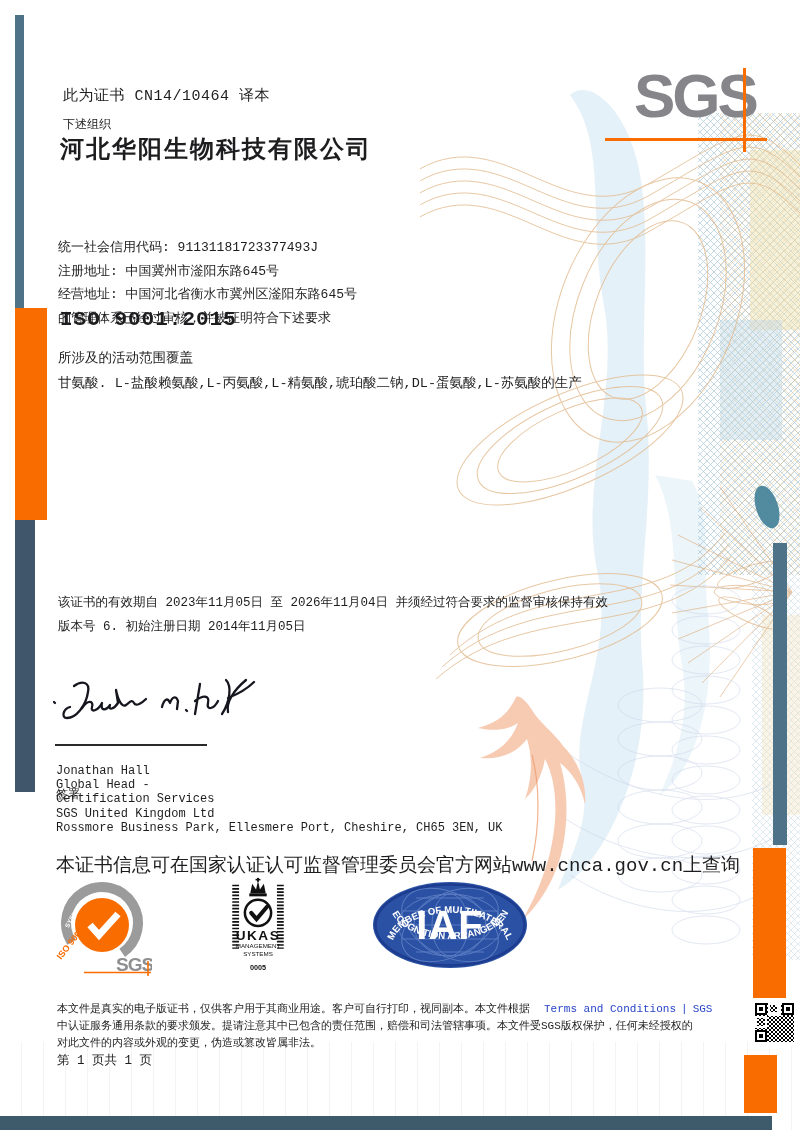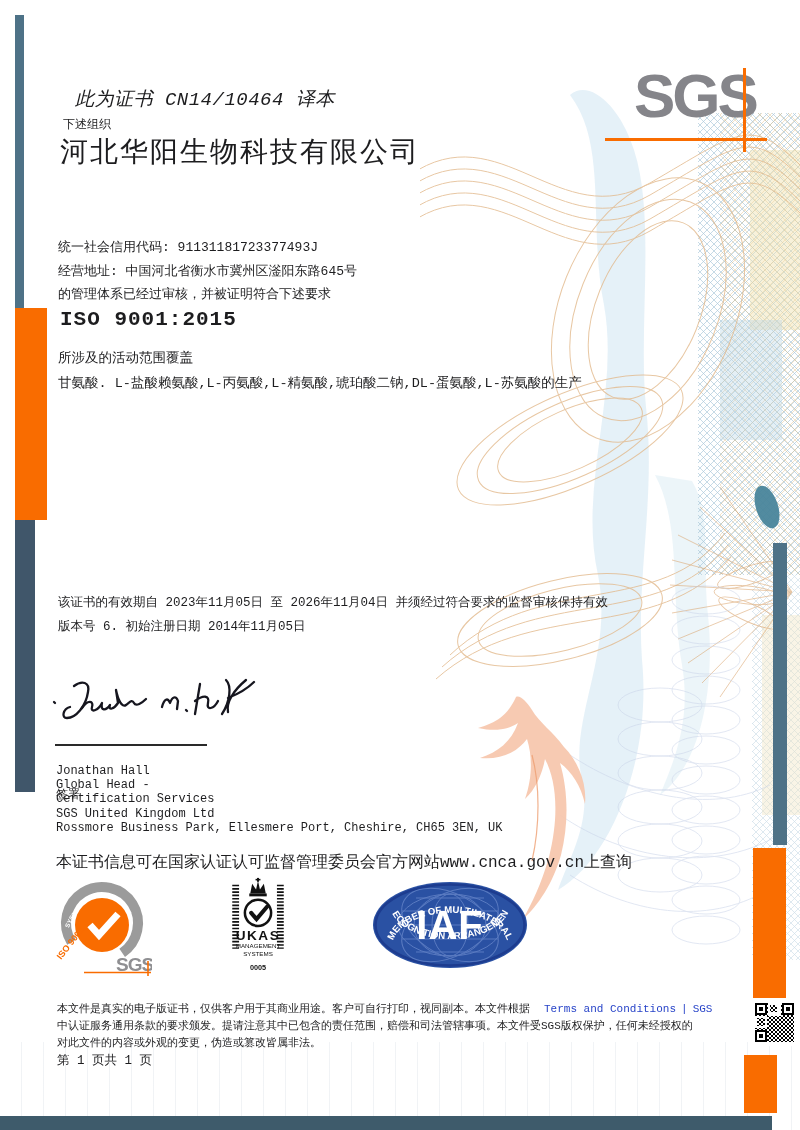--- a/index.html
+++ b/index.html
@@ -5,42 +5,42 @@
   html,body{margin:0;padding:0;background:#ffffff;}
   #page{position:relative;width:800px;height:1130px;background:#ffffff;overflow:hidden;
         font-family:"Liberation Mono","DejaVu Sans Mono",serif;color:#1d1d1f;}
   .abs{position:absolute;}
   
   .bar{position:absolute;z-index:4;}
   .bar-slate{background:#4E7287;}
   .bar-dark{background:#40566A;}
   .bar-orange{background:#F96C00;}
   
-  .cert-line{left:75px;top:86px;font-size:19px;letter-spacing:.5px;z-index:5;font-style:italic;}
+  .cert-line{left:63px;top:86px;font-size:15px;letter-spacing:.5px;z-index:5;}
   .org-label{left:63px;top:116px;font-size:12px;z-index:5;}
-  .company{left:60px;top:133px;font-size:28px;font-weight:normal;letter-spacing:2px;
+  .company{left:60px;top:133px;font-size:24px;font-weight:bold;letter-spacing:2px;
            font-family:"DejaVu Serif","Liberation Serif",serif;z-index:5;}
   .sgs-logo{left:602px;top:72px;width:165px;height:82px;z-index:5;}
   .sgs-logo .txt{position:absolute;left:32px;top:-12px;font-family:"Liberation Sans",sans-serif;
         font-weight:bold;font-size:62px;letter-spacing:-3px;color:#85858A;}
   .sgs-logo .hline{position:absolute;left:3px;top:66px;width:162px;height:3px;background:#F96C00;}
   .sgs-logo .vline{position:absolute;left:141px;top:-4px;width:3px;height:84px;background:#F96C00;}
   
   .info{left:58px;top:236px;font-size:13px;line-height:23.5px;z-index:5;}
   .standard{left:60px;top:308px;font-size:21px;font-weight:bold;letter-spacing:1px;z-index:5;}
   .scope-label{left:58px;top:349px;font-size:13.5px;z-index:5;}
   .scope-text{left:58px;top:374px;font-size:13.5px;z-index:5;}
   .validity{left:58px;top:594px;font-size:12.5px;z-index:5;text-align:right;}
   .version{left:58px;top:618px;font-size:12.5px;z-index:5;}
   
   .sig-svg{left:50px;top:672px;z-index:5;}
   .sig-rule{left:55px;top:744px;width:152px;height:2px;background:#2a2a2a;z-index:5;}
   .sig-label{left:56px;top:748px;font-size:12px;z-index:5;margin-top:38px;}
   .sig-block{left:56px;top:764px;font-size:12px;line-height:14.2px;z-index:5;}
-  .cnca{left:56px;top:852px;font-size:16px;z-index:5;text-align:right;}
+  .cnca{left:56px;top:852px;font-size:19px;z-index:5;text-align:right;}
   
   .badge{z-index:5;}
   
   .footer{left:57px;top:1001px;font-size:11px;line-height:16.8px;z-index:5;width:660px;}
   .footer .row1{display:flex;align-items:flex-start;}
   .flink{color:#2743C8;text-decoration:none;white-space:nowrap;}
   .fdiv{color:#2743C8;margin:0 5px;}
   .row1 .gap{width:14px;}
   .page-num{left:57px;top:1052px;font-size:12.5px;z-index:5;}
   
@@ -152,20 +152,21 @@
     <div class="hline"></div>
     <div class="vline"></div>
   </div>
 
   <div class="abs cert-line">此为证书 CN14/10464 译本</div>
   <div class="abs org-label">下述组织</div>
   <div class="abs company">河北华阳生物科技有限公司</div>
 
   <div class="abs info">
     <div>统一社会信用代码: 91131181723377493J</div>
+    <div>注册地址: 中国冀州市滏阳东路645号</div>
     <div>经营地址: 中国河北省衡水市冀州区滏阳东路645号</div>
     <div>的管理体系已经过审核，并被证明符合下述要求</div>
   </div>
   <div class="abs standard">ISO 9001:2015</div>
 
   <div class="abs scope-label">所涉及的活动范围覆盖</div>
   <div class="abs scope-text">甘氨酸. L-盐酸赖氨酸,L-丙氨酸,L-精氨酸,琥珀酸二钠,DL-蛋氨酸,L-苏氨酸的生产</div>
 
   <div class="abs validity">该证书的有效期自 2023年11月05日 至 2026年11月04日 并须经过符合要求的监督审核保持有效</div>
   <div class="abs version">版本号 6. 初始注册日期 2014年11月05日</div>

